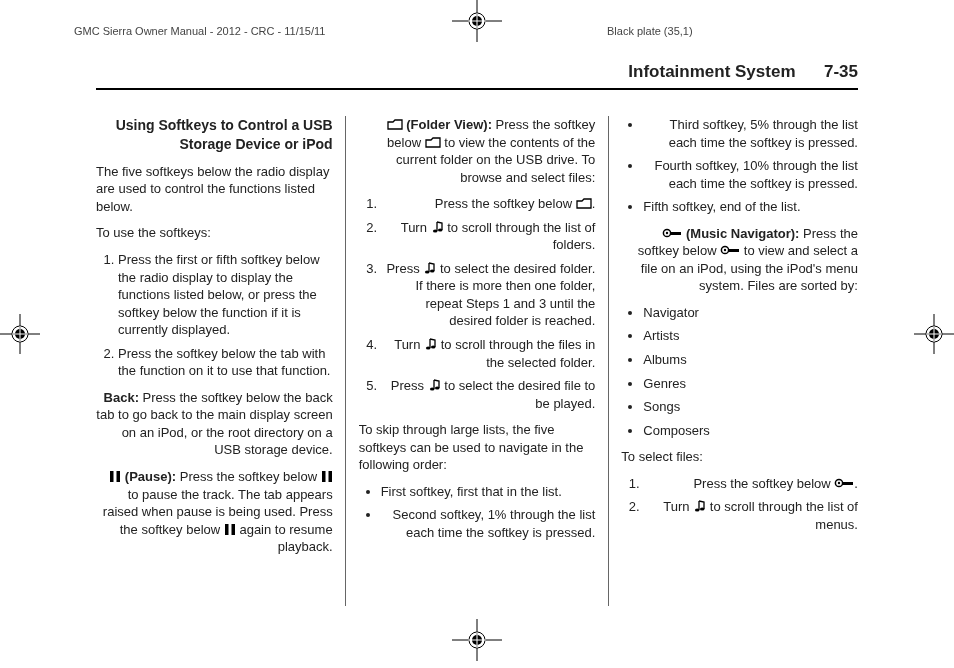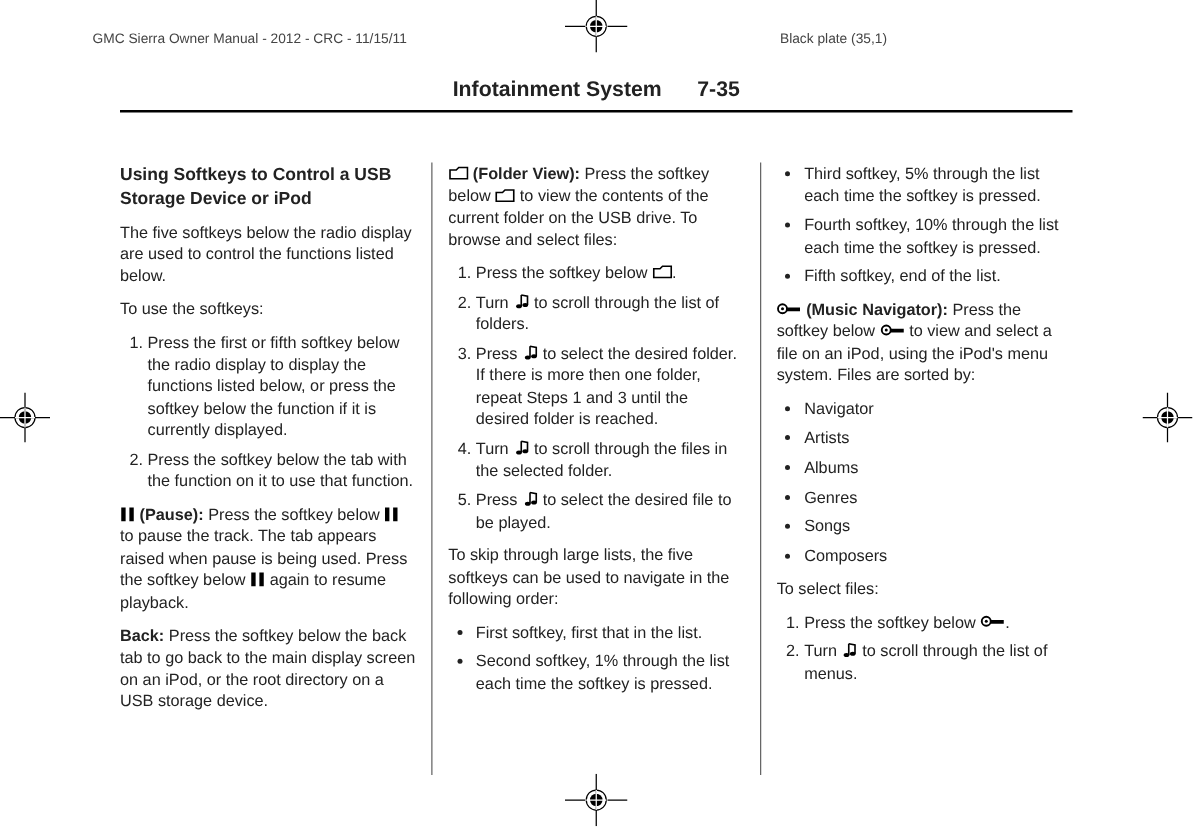--- a/index.html
+++ b/index.html
@@ -18,21 +18,21 @@
     height: 42px;
   }
   .crop-header-text {
     position: absolute;
     top: 9px;
     font-size: 11px;
     color: #444;
     margin-top: 16px;
   }
   .crop-left { left: 74px; }
-  .crop-right { left: 624px; }
+  .crop-right { left: 607px; }
   .crop-svg {
     position: absolute;
     left: 452px;
     top: 0;
     width: 50px;
     height: 42px;
   }
   .crop-bottom-row {
     position: relative;
     height: 44px;
@@ -50,23 +50,23 @@
 
   
   .page {
     position: absolute;
     left: 96px;
     top: 62px;
     width: 762px;
   }
   .hdr {
     border-bottom: 2px solid #000;
-    text-align: center;
+    text-align: right;
     padding-bottom: 6px;
-    margin-bottom: 40px;
+    margin-bottom: 26px;
   }
   .hdr-title { font-weight: bold; font-size: 17px; }
   .hdr-pg    { font-weight: bold; font-size: 17px; margin-left: 24px; }
 
   .cols {
     column-count: 3;
     column-gap: 26px;
     column-rule: 1px solid #666;
     font-size: 13px;
     line-height: 1.35;
@@ -74,21 +74,21 @@
   }
   .cols p, .cols ol, .cols ul { margin: 0 0 9px 0; }
   .cols ol, .cols ul { padding-left: 22px; }
   .cols li { margin-bottom: 6px; }
   ul.dot { list-style-type: disc; }
   .h2 {
     font-weight: bold;
     font-size: 14px;
     margin: 0 0 7px 0;
   }
-  .avoid { break-inside: avoid; }
+  .avoid { break-inside: avoid; text-align: right; }
 
   
   .ico {
     display: inline-block;
     vertical-align: -2px;
   }
 </style>
 </head>
 <body>
 
@@ -165,38 +165,38 @@
 
     <p>The five softkeys below the radio display are used to control the functions listed below.</p>
     <p>To use the softkeys:</p>
 
     <ol>
       <li>Press the first or fifth softkey below the radio display to display the functions listed below, or press the softkey below the function if it is currently displayed.</li>
       <li>Press the softkey below the tab with the function on it to use that function.</li>
     </ol>
 
     <p class="avoid">
+      <b>Back:</b>
+      <span>Press the softkey below the back tab to go back to the main display screen on an iPod, or the root directory on a USB storage device.</span>
+    </p>
+
+    <p class="avoid">
       <svg class="ico" width="12" height="13">
           <use href="#ico-pause"></use>
         </svg>
       <b>(Pause):</b>
       <span>Press the softkey below</span>
       <svg class="ico" width="12" height="13">
           <use href="#ico-pause"></use>
         </svg>
       <span>to pause the track. The tab appears raised when pause is being used. Press the softkey below</span>
       <svg class="ico" width="12" height="13">
           <use href="#ico-pause"></use>
         </svg>
       <span>again to resume playback.</span>
-    </p>
-
-    <p class="avoid">
-      <b>Back:</b>
-      <span>Press the softkey below the back tab to go back to the main display screen on an iPod, or the root directory on a USB storage device.</span>
     </p>
 
     <p class="avoid">
       <svg class="ico" width="16" height="13">
           <use href="#ico-folder"></use>
         </svg>
       <b>(Folder View):</b>
       <span>Press the softkey below</span>
       <svg class="ico" width="16" height="13">
           <use href="#ico-folder"></use>

